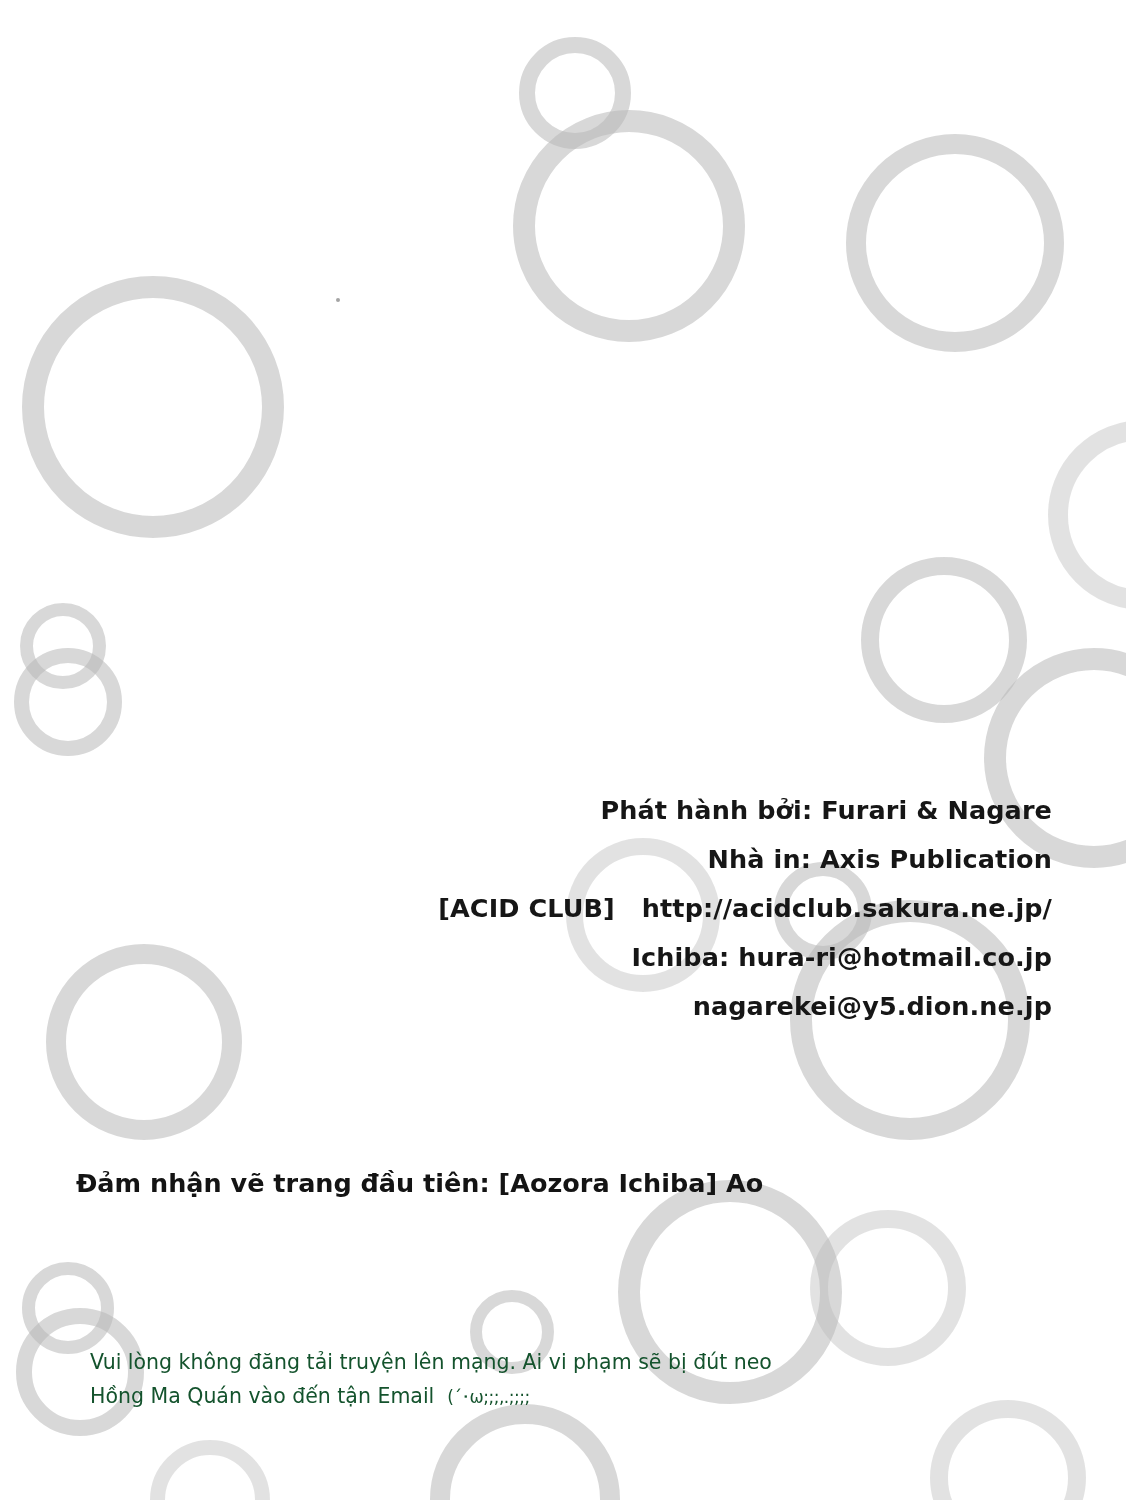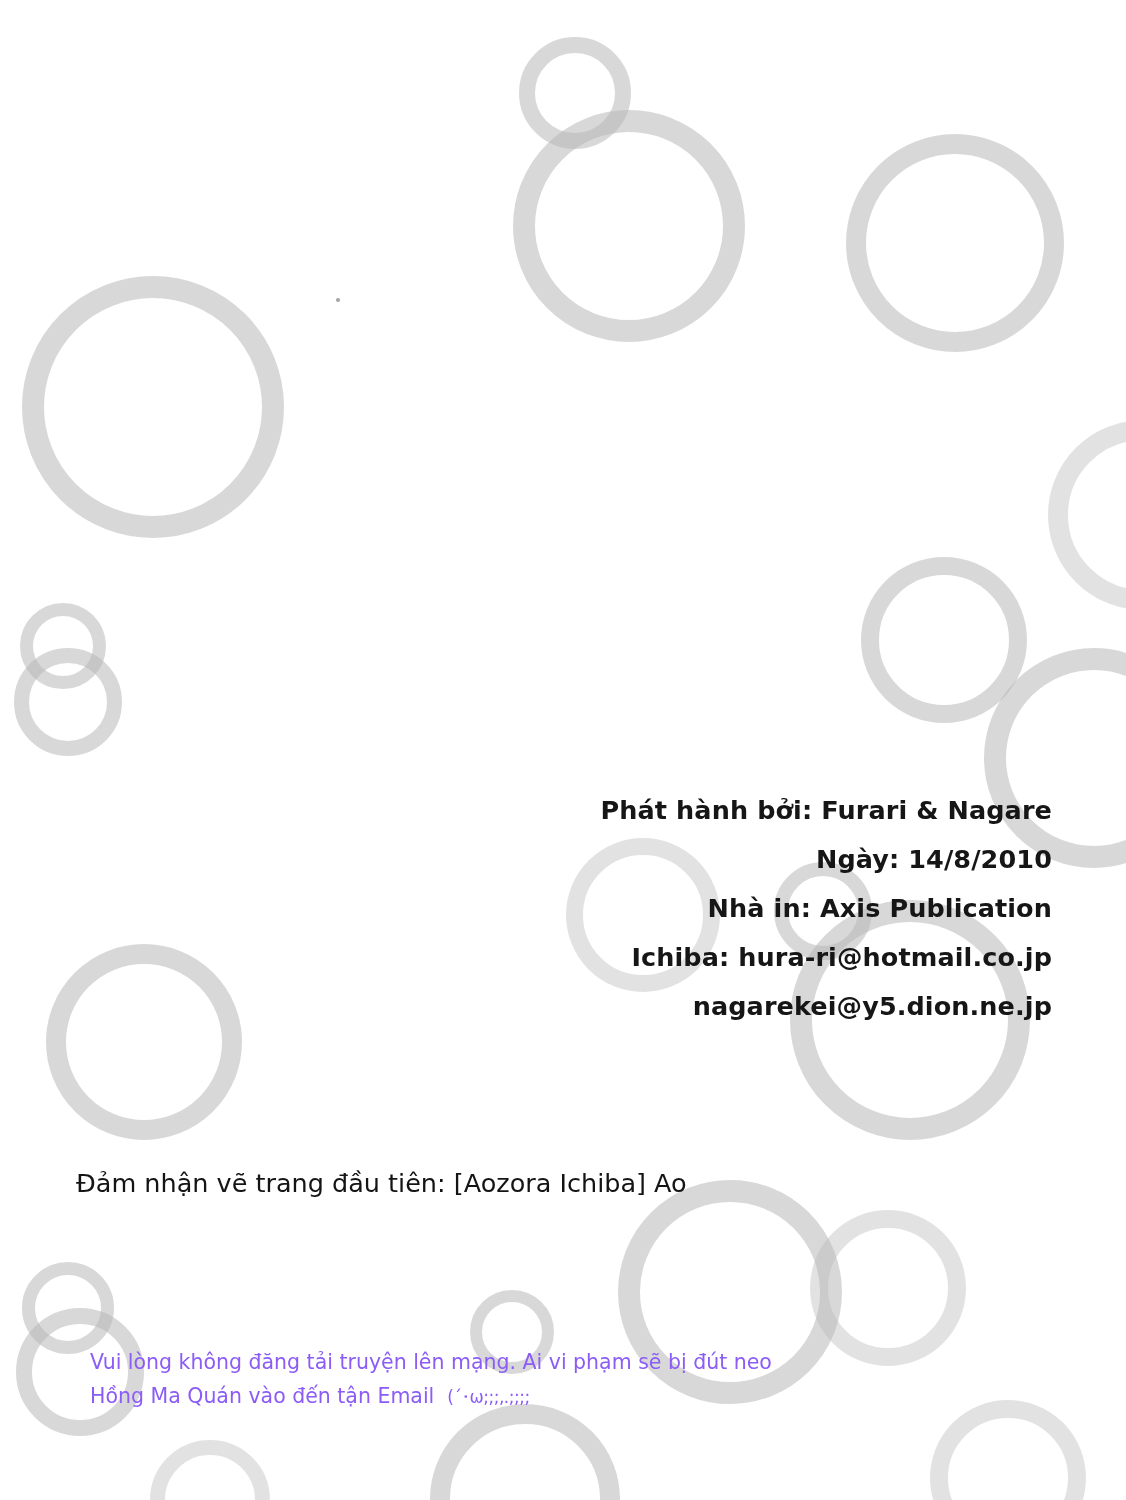--- a/index.html
+++ b/index.html
@@ -53,37 +53,37 @@
     color: #161616;
   }
   .cred-line.indent-1 { padding-left: 142px; }
   .cred-line.indent-2 { padding-left: 100px; }
 
   #credit-artist {
     position: absolute;
     left: 76px;
     top: 1165px;
     font-size: 25.5px;
-    font-weight: 400;
+    font-weight: 700;
     line-height: 36px;
     white-space: pre;
     color: #141414;
   }
 
   #notice {
     position: absolute;
     left: 90px;
     top: 1345px;
     width: 900px;
   }
   .notice-line {
     font-size: 20.5px;
     line-height: 34px;
     font-weight: 400;
-    color: #8b5cf6;
+    color: #14532d;
     white-space: pre;
   }
   .kaomoji {
     font-family: "DejaVu Sans", sans-serif;
     font-size: 17px;
     letter-spacing: -0.5px;
   }
   .dot-speck {
     position: absolute;
     left: 336px;
@@ -124,22 +124,22 @@
   <div class="bubble" style="left:430px; top:1404px; width:150px; height:150px; border-width:20px;"></div>
   <div class="bubble soft" style="left:810px; top:1210px; width:120px; height:120px; border-width:18px;"></div>
   <div class="bubble soft" style="left:930px; top:1400px; width:120px; height:120px; border-width:18px;"></div>
   <div class="bubble soft" style="left:150px; top:1440px; width:90px; height:90px; border-width:15px;"></div>
 
   <div class="dot-speck"></div>
 </div>
 
 <div id="colophon">
   <div class="cred-line">Phát hành bởi: Furari &amp; Nagare</div>
-  <div class="cred-line">Ngày: 14/8/2010</div>
   <div class="cred-line">Nhà in: Axis Publication</div>
+  <div class="cred-line indent-1">[ACID CLUB]   http://acidclub.sakura.ne.jp/</div>
   <div class="cred-line">Ichiba: hura-ri@hotmail.co.jp</div>
   <div class="cred-line indent-2">nagarekei@y5.dion.ne.jp</div>
 </div>
 
 <div id="credit-artist">Đảm nhận vẽ trang đầu tiên: [Aozora Ichiba] Ao</div>
 
 <div id="notice">
   <div class="notice-line">Vui lòng không đăng tải truyện lên mạng. Ai vi phạm sẽ bị đút neo</div>
   <div class="notice-line"><span>Hồng Ma Quán vào đến tận Email  </span><span class="kaomoji">(´･ω;;;,.;;;;</span></div>
 </div>

